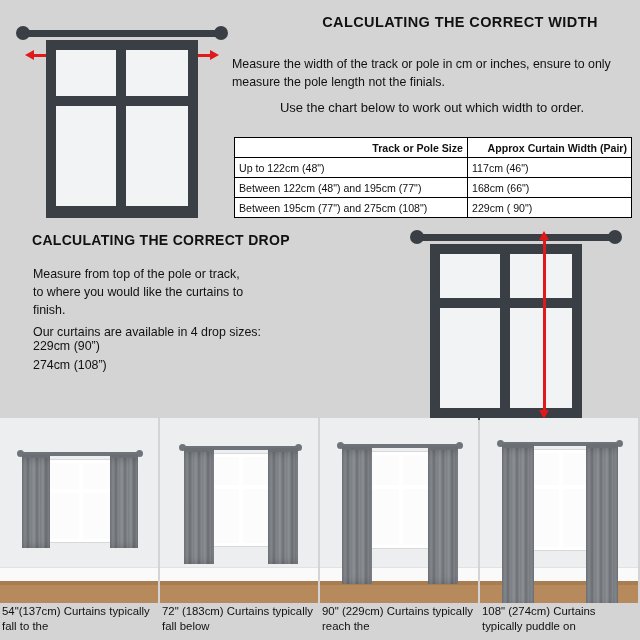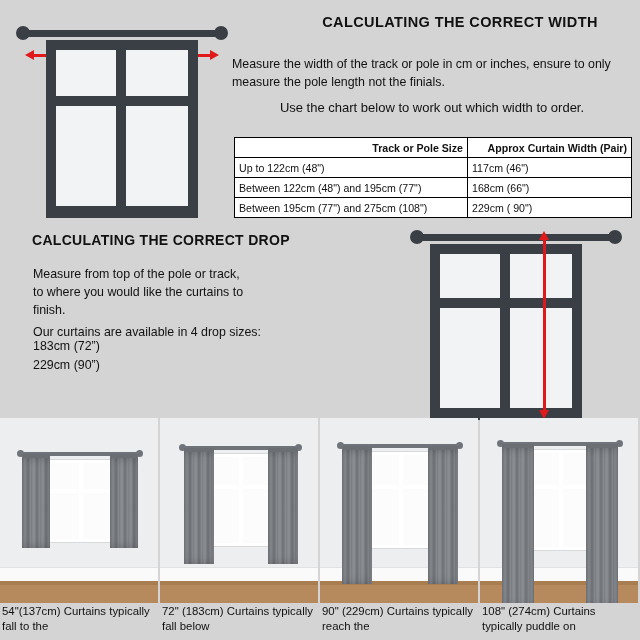--- a/index.html
+++ b/index.html
@@ -251,22 +251,22 @@
     <td class="c1">Between 195cm (77") and 275cm (108")</td>
     <td>229cm ( 90")</td>
   </tr>
 </tbody>
   </table>
 
 <div class="abs" id="drop-heading">CALCULATING THE CORRECT DROP</div>
 <div class="abs" id="drop-text">Measure from top of the pole or track, to where you would like the curtains to finish.</div>
 <div class="abs" id="drop-sizes-intro">Our curtains are available in 4 drop sizes:</div>
 <div class="abs" id="drop-sizes-list">
-  <div>183cm (72”)</div>
   <div>229cm (90”)</div>
+  <div>274cm (108”)</div>
 </div>
 
 <div class="win-wrap" style="left:408px; top:226px; width:224px; height:190px;">
 
   <div class="pole" style="left:10px; top:8px; width:196px;"></div>
   <div class="pole-end" style="left:2px; top:4px;"></div>
   <div class="pole-end" style="left:200px; top:4px;"></div>
 
   <div class="frame-outer" style="left:22px; top:18px; width:152px; height:176px;"></div>
   <div class="glass" style="left:32px; top:28px; width:60px; height:44px;"></div>

